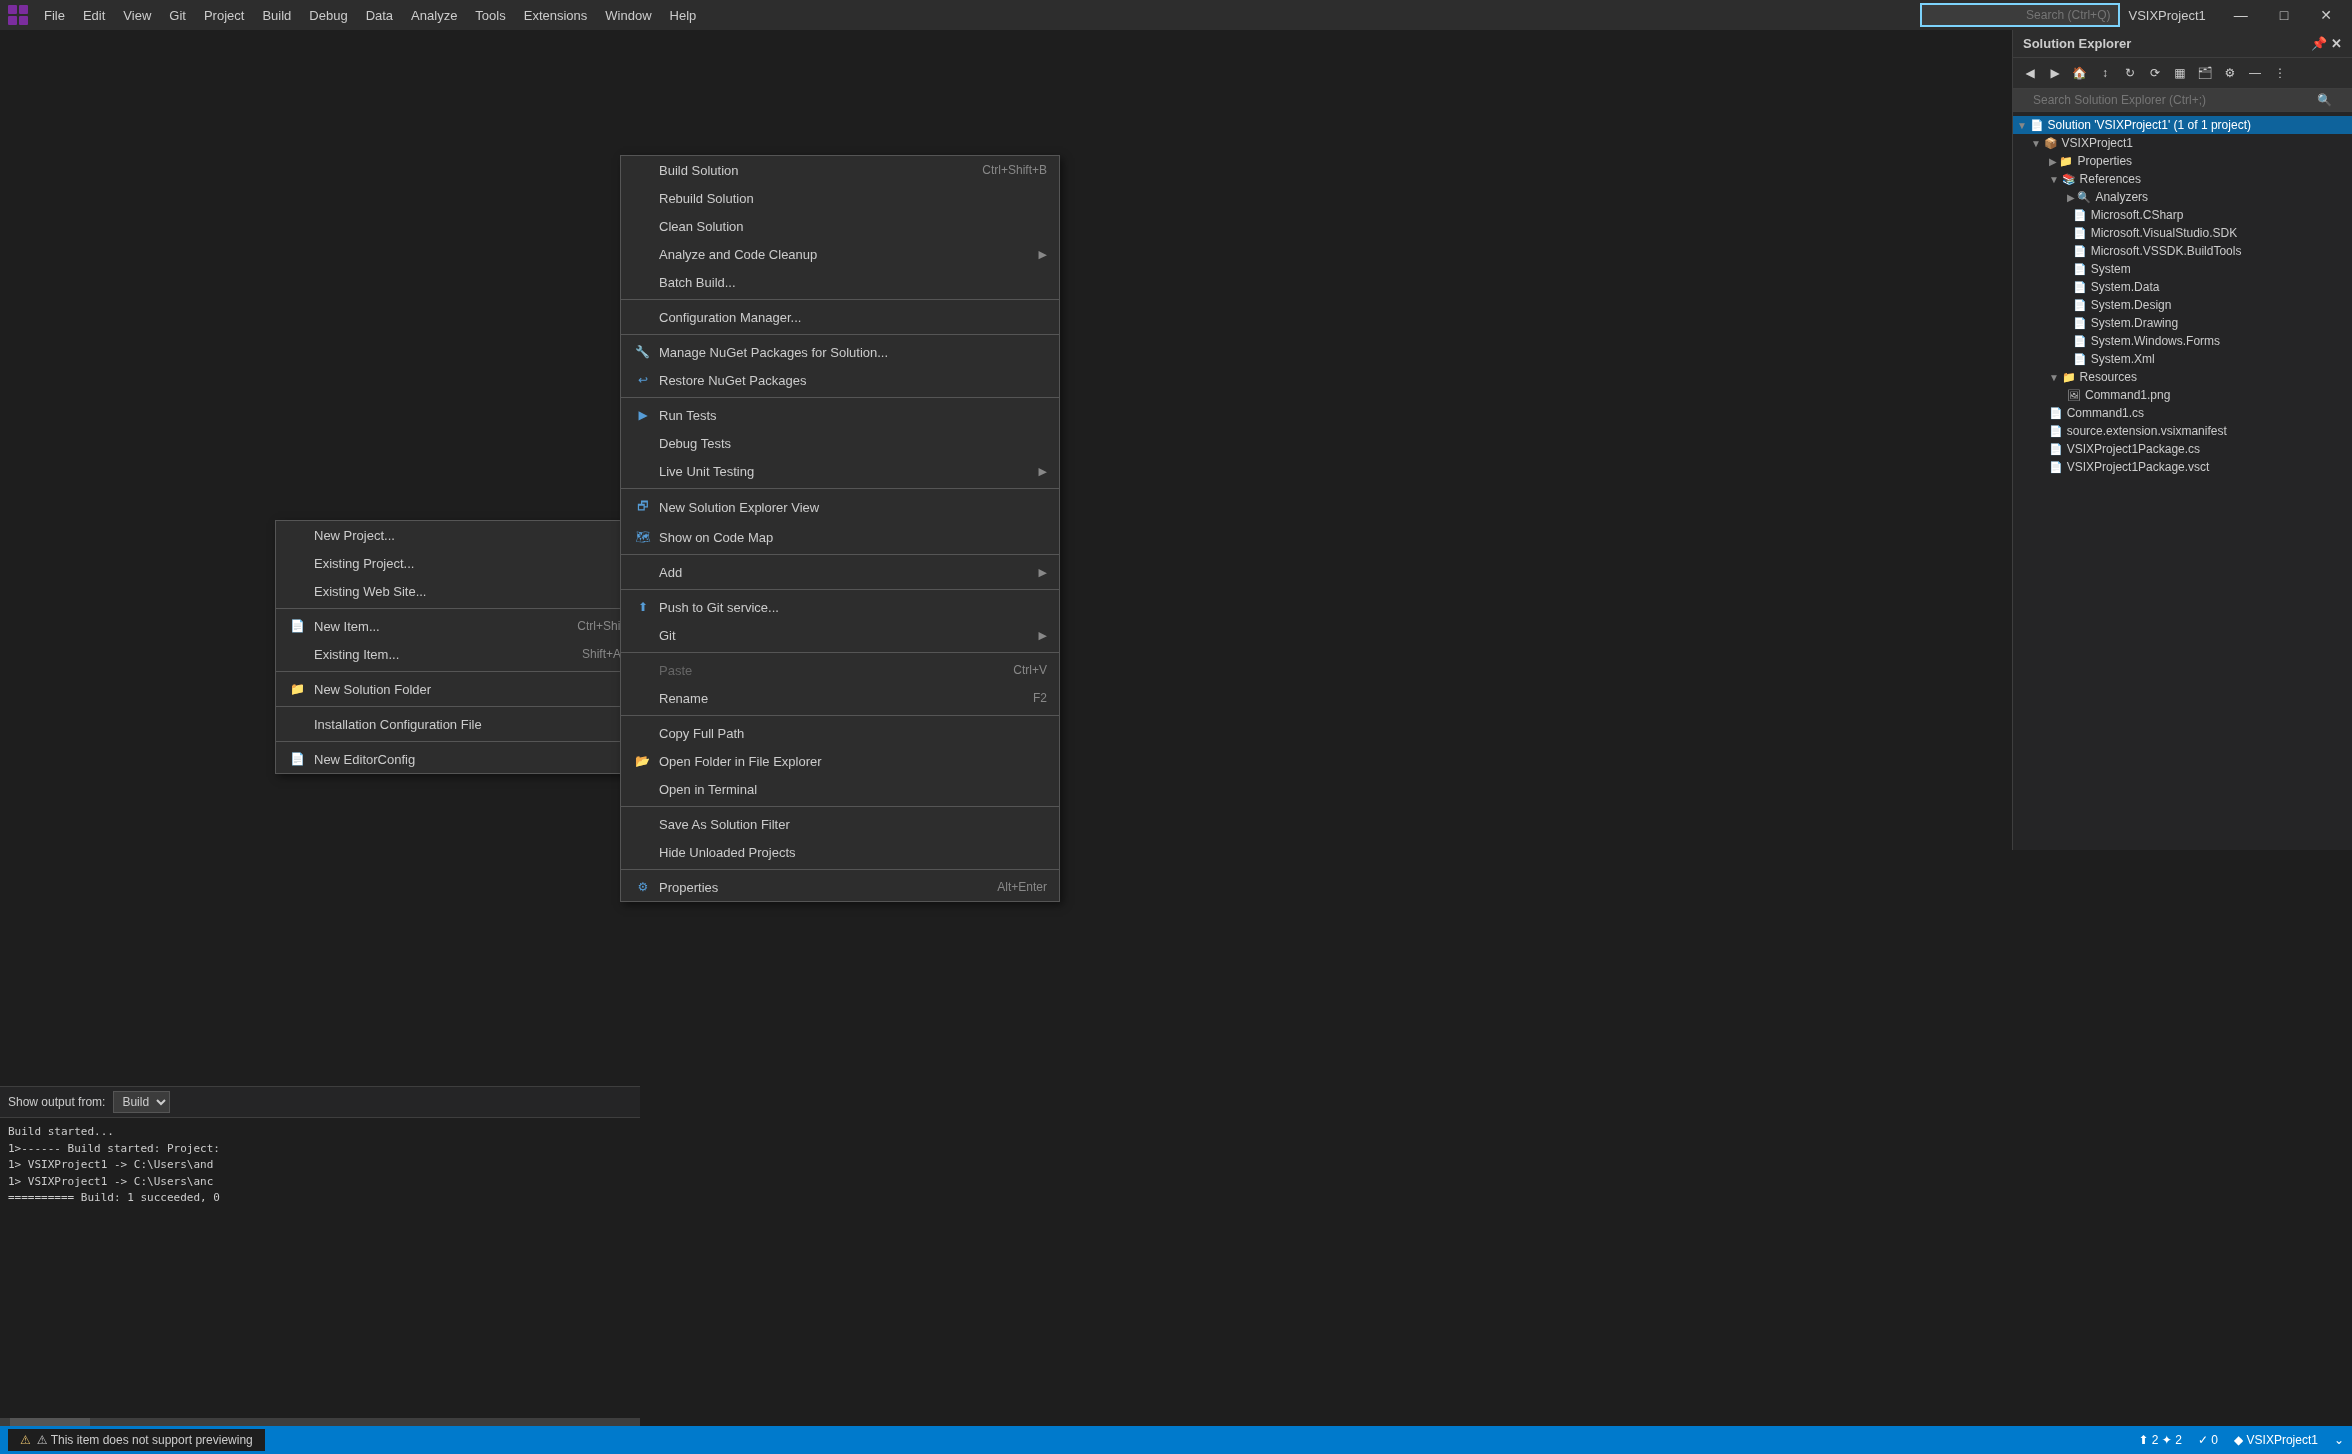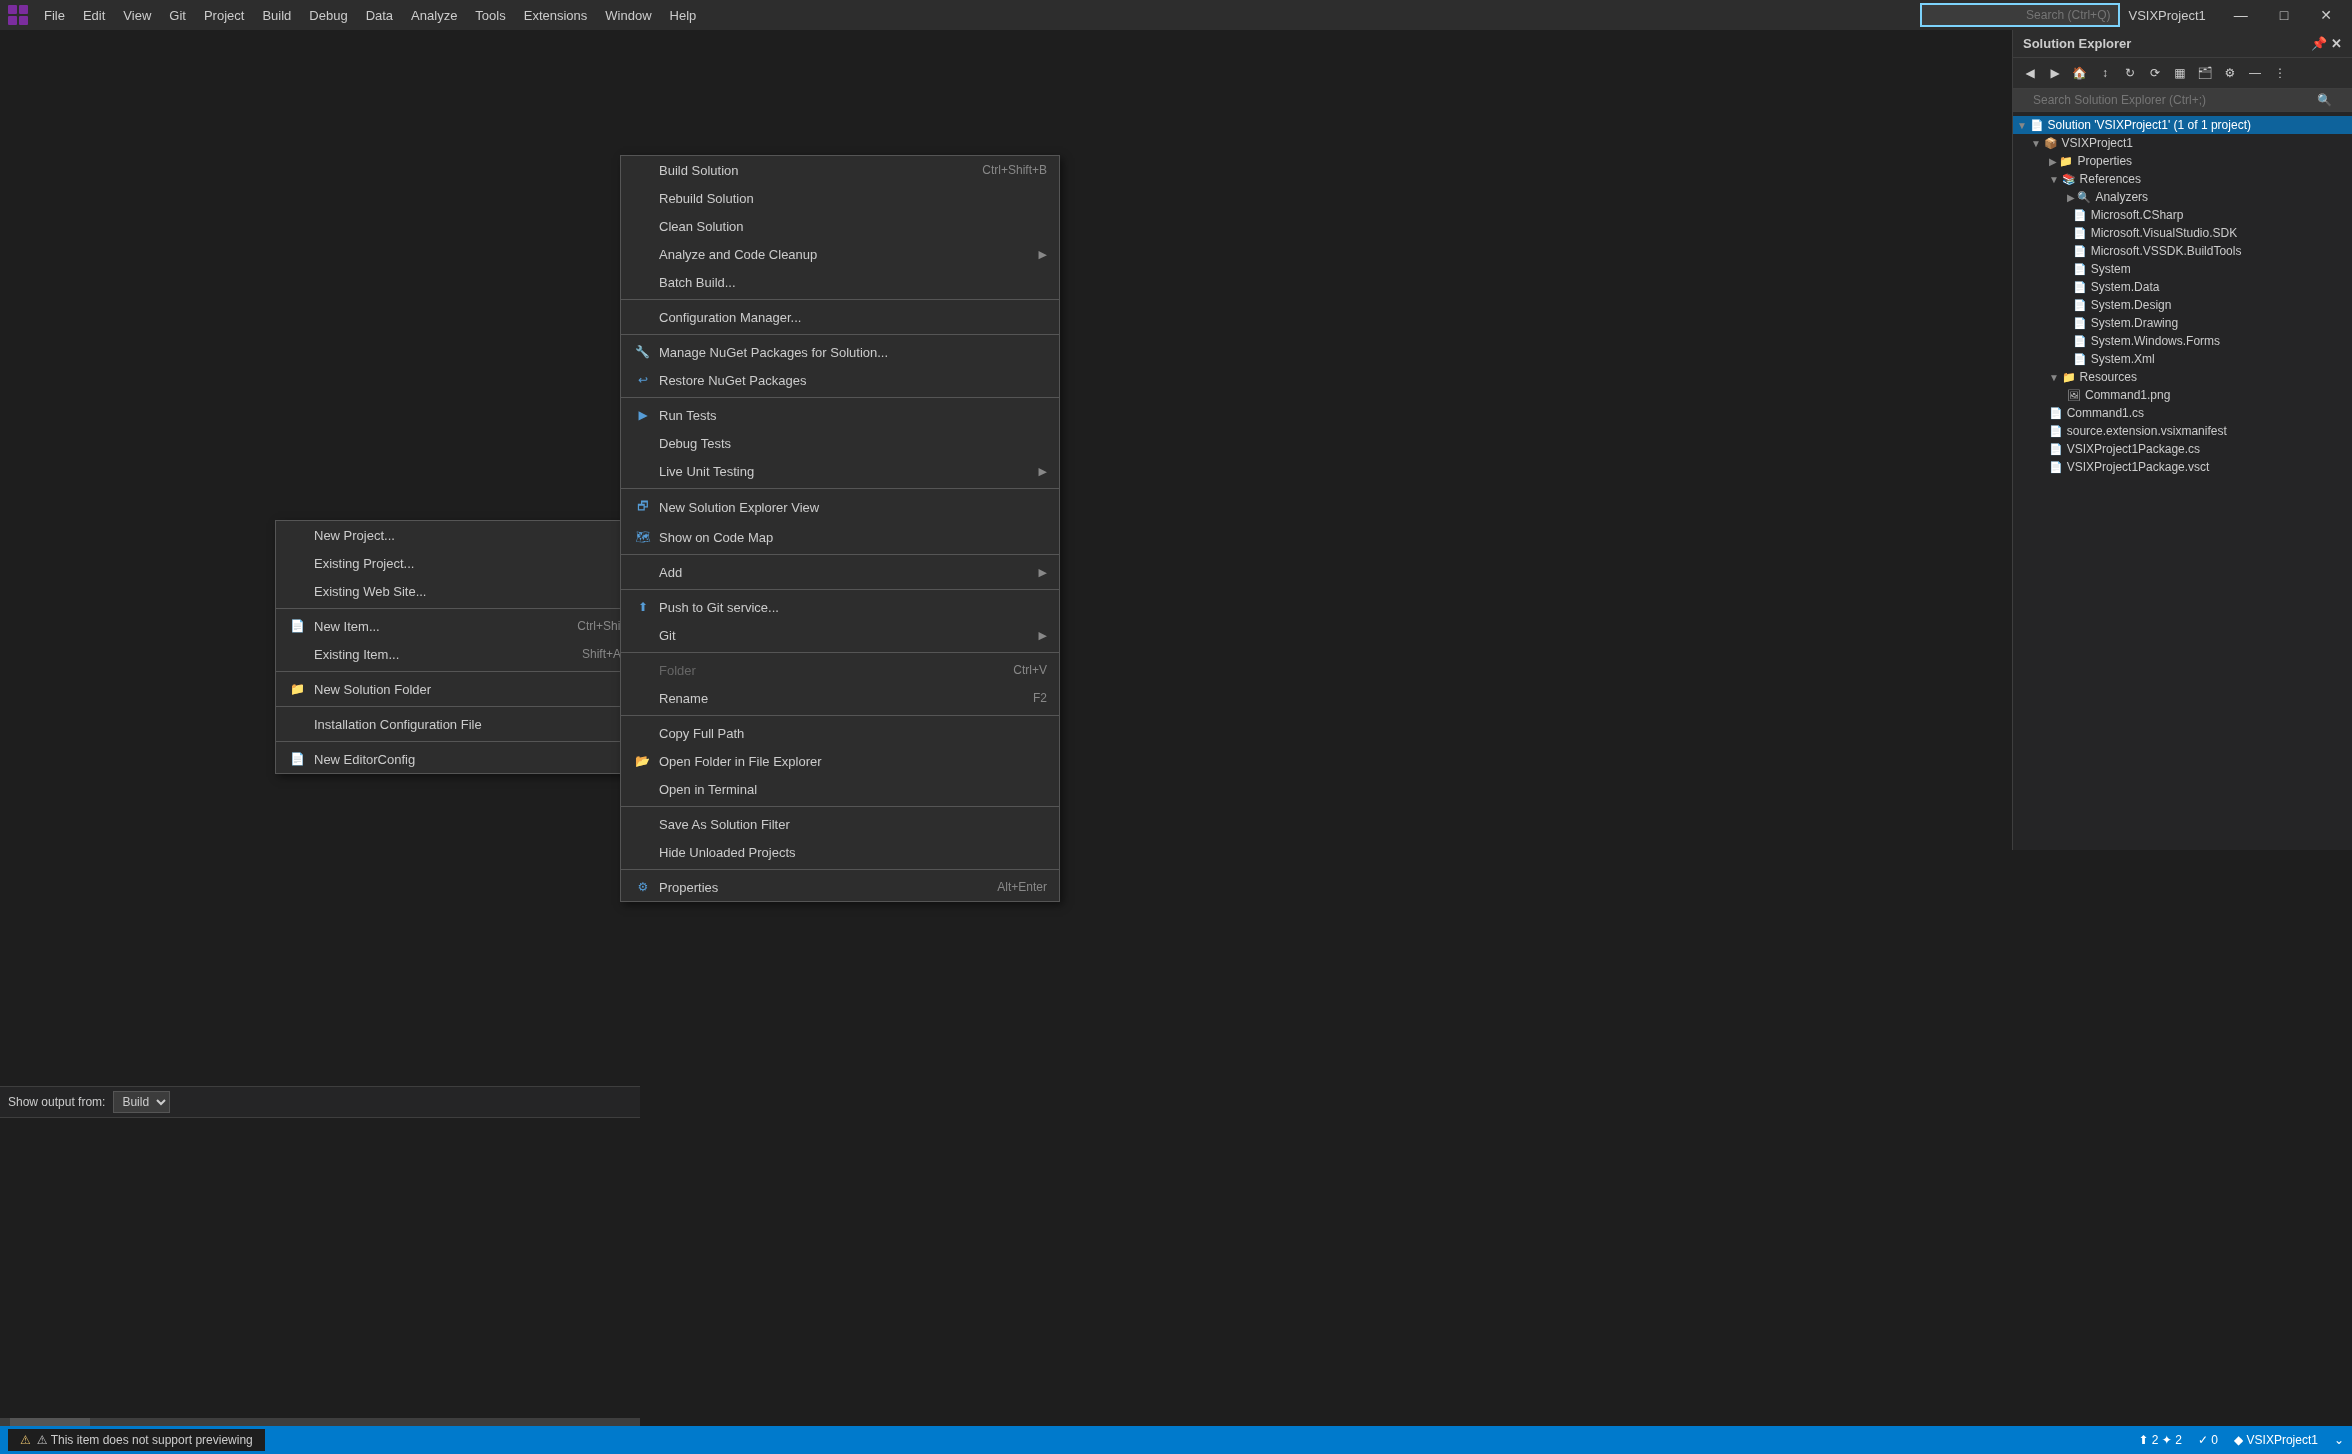--- a/index.html
+++ b/index.html
@@ -333,20 +333,27 @@
 <div class="main-layout">
 
   <div class="editor-area">
 
     <div class="output-panel">
       <div class="output-header">
         <span>Show output from:</span>
         <select class="select-dropdown">
           <option>Build</option>
         </select>
+      </div>
+      <div class="output-content">
+        <div>Build started...</div>
+        <div>1&gt;------ Build started: Project:</div>
+        <div>1&gt;   VSIXProject1 -&gt; C:\Users\and</div>
+        <div>1&gt;   VSIXProject1 -&gt; C:\Users\anc</div>
+        <div>========== Build: 1 succeeded, 0</div>
       </div>
       <div class="scrollbar-h">
         <div class="scrollbar-thumb-h"></div>
       </div>
     </div>
   </div>
 
   <div class="solution-explorer">
     <div class="se-header">
       <span>Solution Explorer</span>
@@ -596,21 +603,21 @@
     <span class="cm-label">Push to Git service...</span>
   </div>
   <div class="cm-item">
     <span class="cm-icon-placeholder"></span>
     <span class="cm-label">Git</span>
     <span class="cm-arrow">▶</span>
   </div>
   <div class="cm-separator"></div>
   <div class="cm-item disabled">
     <span class="cm-icon-placeholder"></span>
-    <span class="cm-label">Folder</span>
+    <span class="cm-label">Paste</span>
     <span class="cm-shortcut">Ctrl+V</span>
   </div>
   <div class="cm-item">
     <span class="cm-icon-placeholder"></span>
     <span class="cm-label">Rename</span>
     <span class="cm-shortcut">F2</span>
   </div>
   <div class="cm-separator"></div>
   <div class="cm-item">
     <span class="cm-icon-placeholder"></span>

